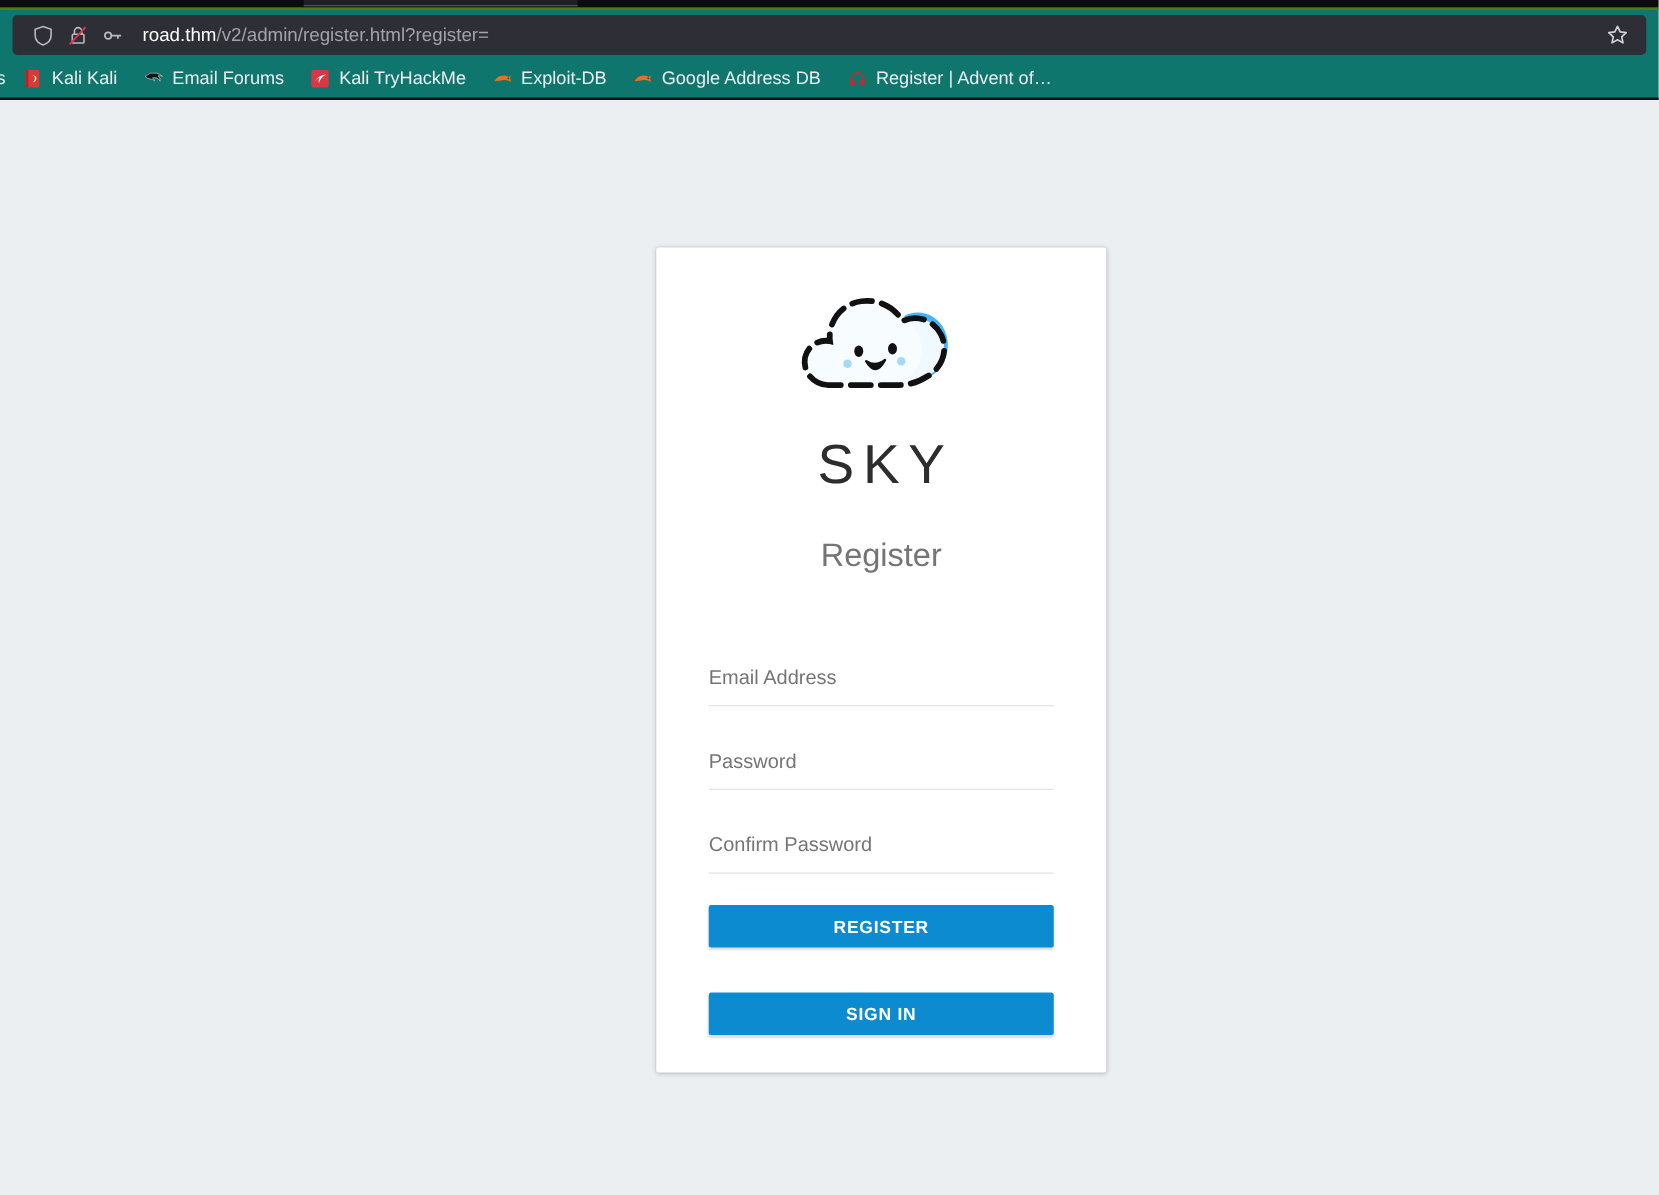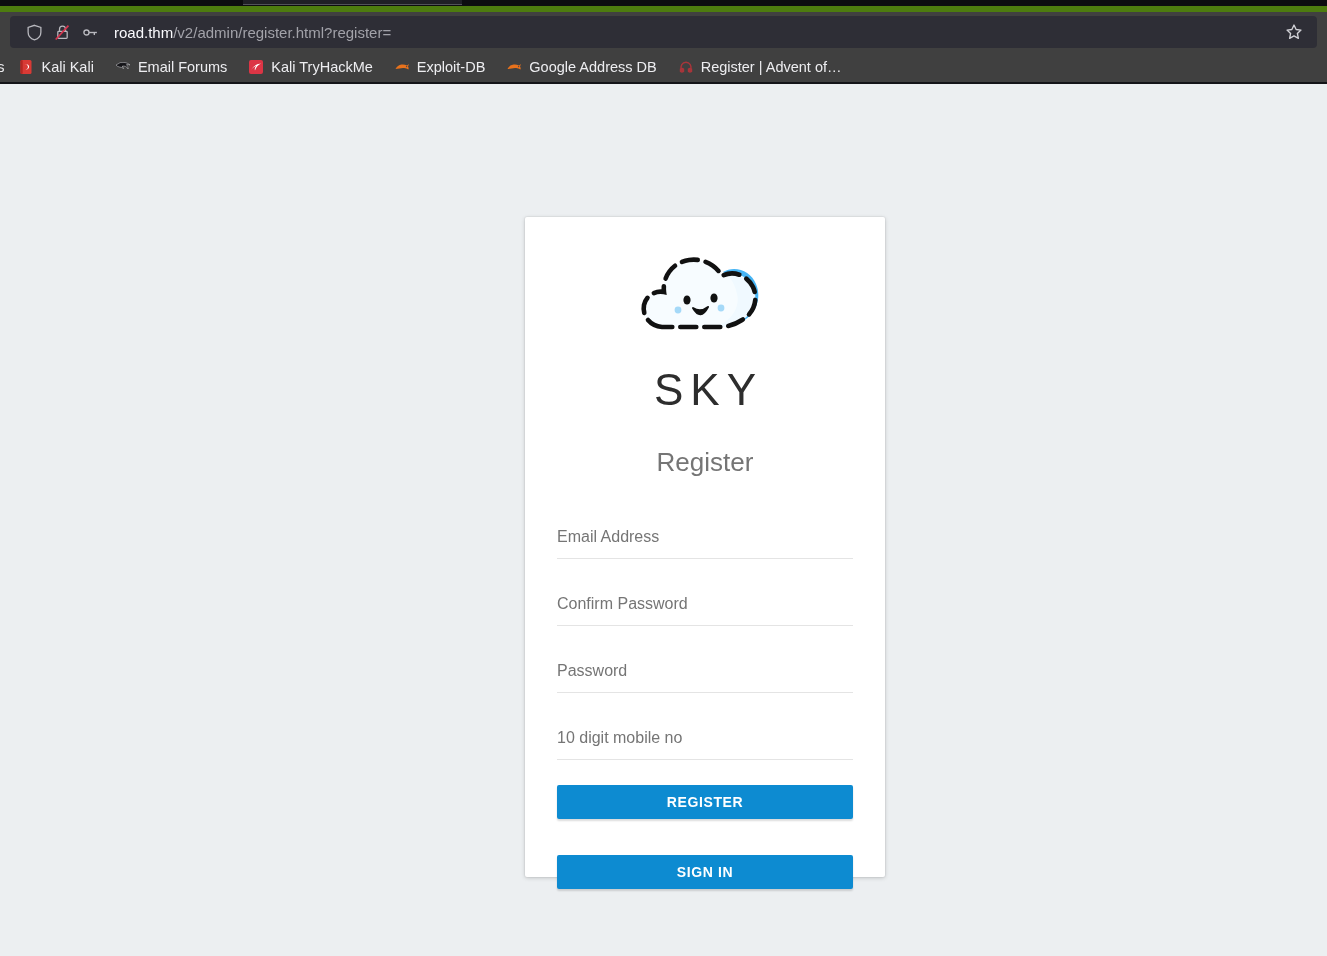--- a/index.html
+++ b/index.html
@@ -4,21 +4,21 @@
 <style>
   * { box-sizing: border-box; margin: 0; padding: 0; }
   html, body { width: 1327px; height: 956px; overflow: hidden; }
   body { font-family: "Liberation Sans", sans-serif; background: #eceff1; }
 
   
   .chrome { width: 100%; }
   .tabstrip { height: 6px; background: #0c0c10; position: relative; }
   .active-tab { position: absolute; left: 243px; top: 0; width: 219px; height: 5px;
                 background: #1f1f26; border-bottom: 1px solid #52525a; }
-  .toolbar-block { background: #404040; border-top: 6px solid #4d7c0f;
+  .toolbar-block { background: #0f766e; border-top: 2px solid #4d7c0f;
                    border-bottom: 2px solid #141418; }
   .nav-toolbar { height: 40px; display: flex; align-items: center; padding: 0 10px; }
   .urlbar { flex: 1; height: 32px; background: #2e2e36; border-radius: 4px;
             display: flex; align-items: center; padding: 0 10px; min-width: 0; }
   .urlbar-icon { width: 18px; height: 18px; margin: 0 5px; flex: 0 0 auto;
                  display: flex; align-items: center; justify-content: center; }
   .url-text { margin-left: 10px; font-size: 15px; white-space: nowrap; overflow: hidden;
               flex: 1; min-width: 0; }
   .url-domain { color: #fbfbfe; }
   .url-path { color: #a2a2a9; }
@@ -27,31 +27,31 @@
   
   .bookmarks-bar { height: 30px; display: flex; align-items: center; padding-right: 8px;
                    overflow: hidden; }
   .bookmark { display: flex; align-items: center; gap: 7px; margin-right: 21px;
               color: #ededf0; font-size: 14.5px; white-space: nowrap; cursor: default; }
   .bookmark:first-child { margin-left: -6px; margin-right: 14px; }
   .favicon { width: 16px; height: 16px; flex: 0 0 auto; display: block; }
 
   
   .content { height: 878px; background: #eceff1; position: relative; }
-  .card { position: absolute; left: 525px; top: 133px; width: 360px; height: 660px;
+  .card { position: absolute; left: 525px; top: 118px; width: 360px; height: 660px;
           background: #ffffff; border-radius: 2px;
           box-shadow: 0 1px 4px rgba(0,0,0,0.18), 0 0 0 1px rgba(0,0,0,0.03);
-          padding: 0 32px; }
+          padding: 0 42px; }
   .logo-wrap { text-align: center; padding-top: 32px; }
   .sky-word { font-size: 44px; letter-spacing: 7px; color: #2d2d2d; font-weight: 400;
               margin-top: 12px; padding-left: 7px; }
   .page-title { text-align: center; margin-top: 32px; font-size: 26px; font-weight: 400;
                 color: #757575; }
   .field { margin-top: 32px; }
-  .field:first-of-type { margin-top: 46px; }
+  .field:first-of-type { margin-top: 70px; }
   .field input { width: 100%; border: none; border-bottom: 1px solid #e4e4e4;
                  font-size: 16px; padding: 4px 0 12px 0; color: #424242;
                  font-family: "Liberation Sans", sans-serif; background: transparent; outline: none; }
   .field input::placeholder { color: #757575; opacity: 1; }
   .btn { display: block; width: 100%; height: 34px; border: none; border-radius: 2px;
          background: #0d8bd1; color: #ffffff; font-size: 14px; font-weight: bold;
          letter-spacing: 0.6px; cursor: pointer; font-family: "Liberation Sans", sans-serif;
          box-shadow: 0 2px 2px rgba(0,0,0,0.14); }
   .btn-register { margin-top: 25px; }
   .btn-signin { margin-top: 36px; }
@@ -173,26 +173,23 @@
       <div class="sky-word">SKY</div>
     </div>
 
     <div class="page-title">Register</div>
 
     <form>
       <div class="field">
         <input type="text" placeholder="Email Address" style="">
       </div>
       <div class="field">
-        <input type="text" placeholder="Confirm Password" style="">
-      </div>
-      <div class="field">
         <input type="text" placeholder="Password" style="">
       </div>
       <div class="field">
-        <input type="text" placeholder="10 digit mobile no" style="">
+        <input type="text" placeholder="Confirm Password" style="">
       </div>
 
       <button type="button" class="btn btn-register">REGISTER</button>
       <button type="button" class="btn btn-signin">SIGN IN</button>
     </form>
   </div>
 </div>
 
 </body></html>

